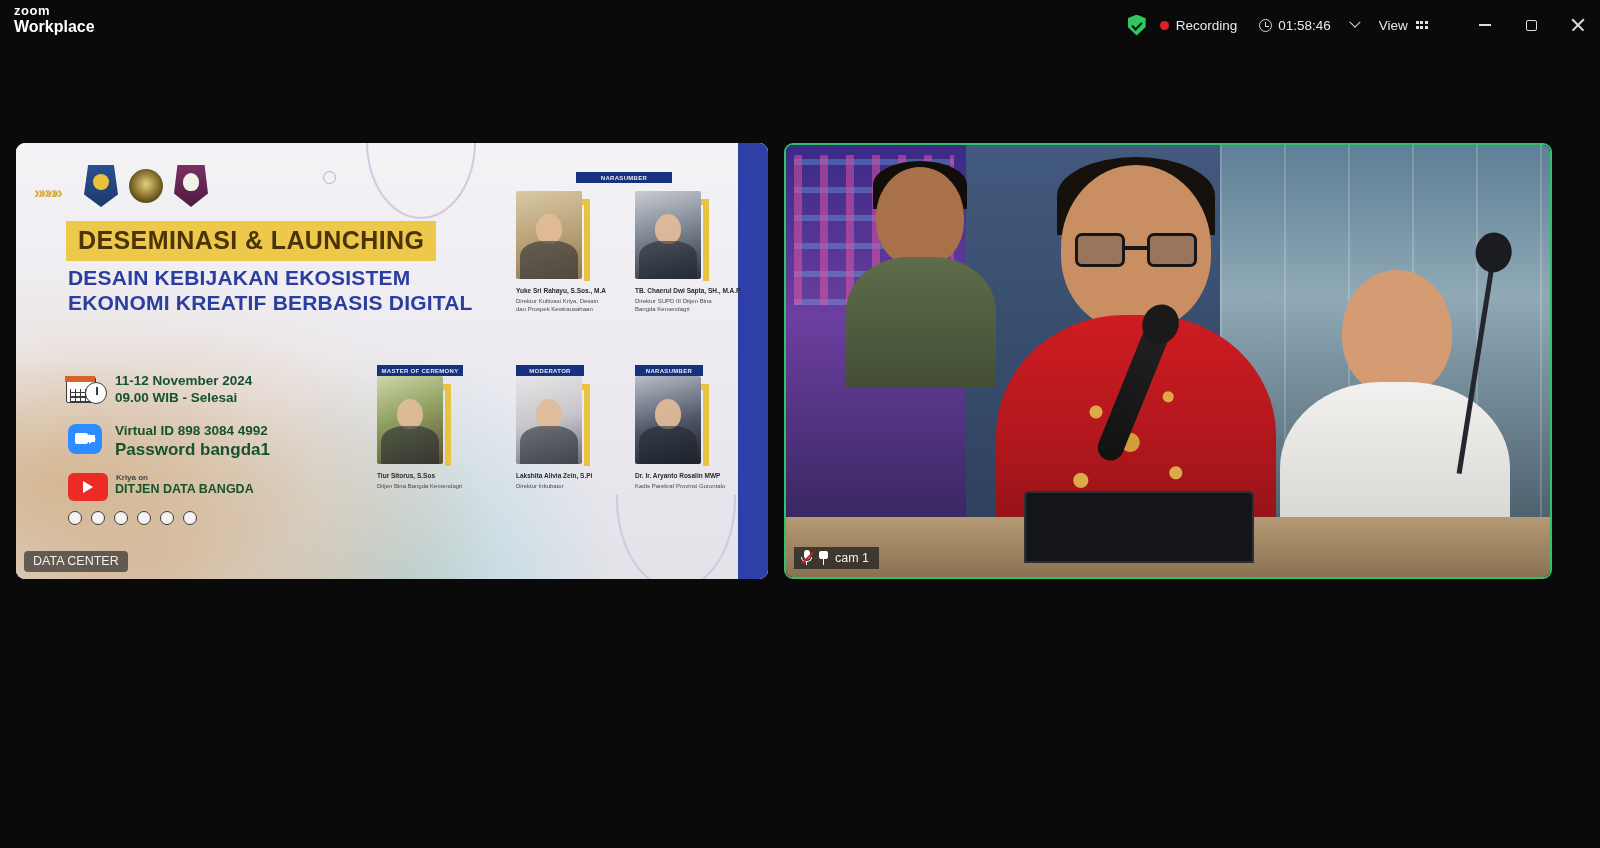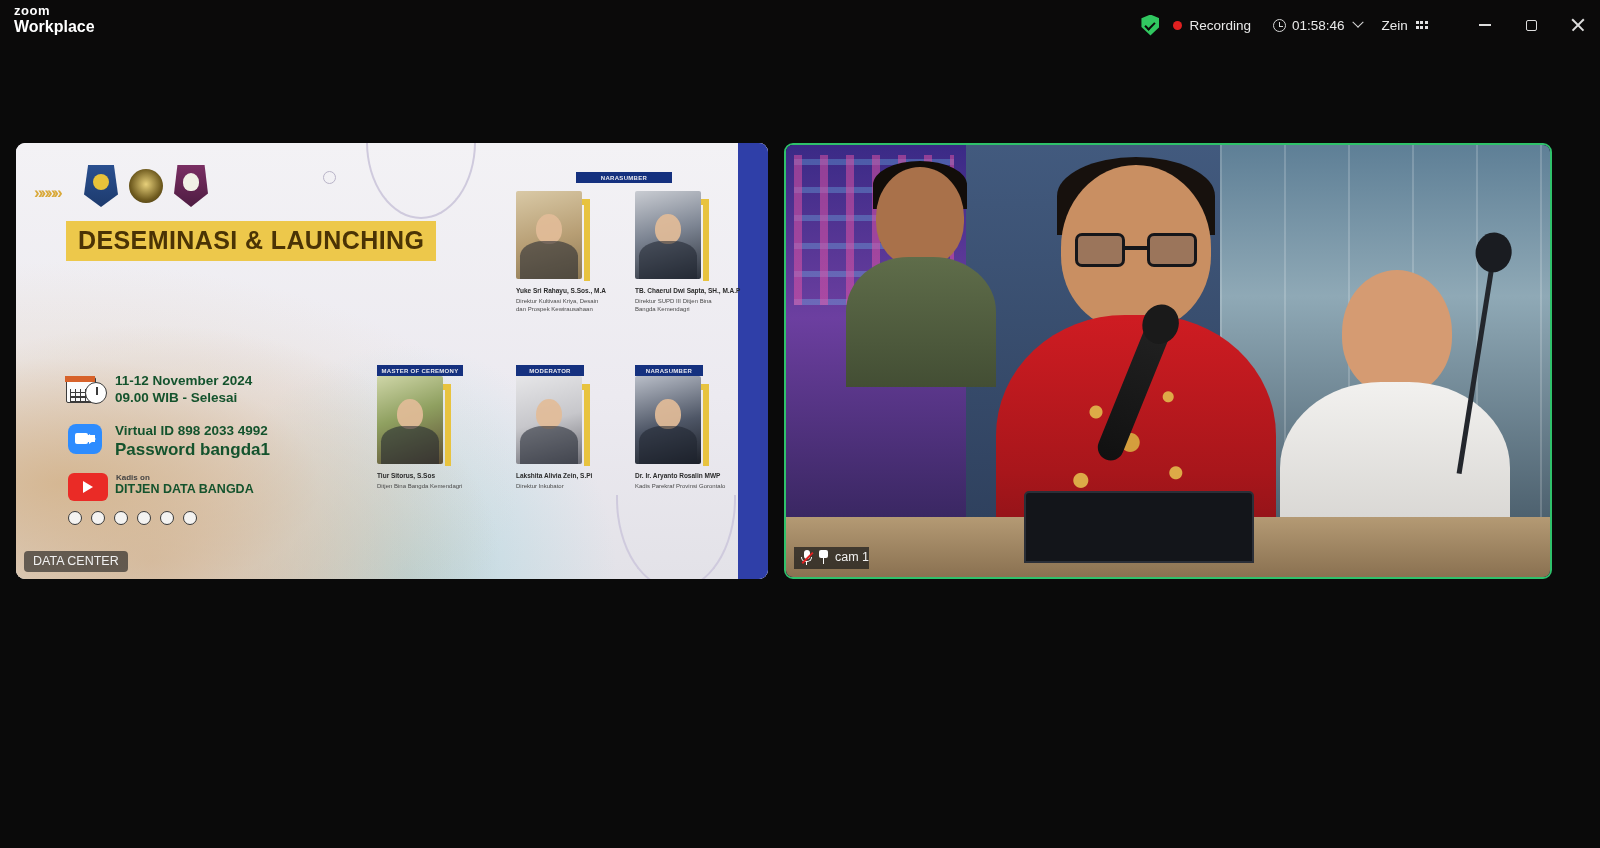--- a/index.html
+++ b/index.html
@@ -42,21 +42,21 @@
   .rec-group { display: flex; align-items: center; margin-right: 22px; }
   .rec-dot { width: 9px; height: 9px; border-radius: 50%; background: #e02020; margin-right: 7px; }
   .rec-label { font-size: 13.5px; color: #e9e9e9; }
   .timer-group { display: flex; align-items: center; margin-right: 20px; }
   .clock-ico {
     width: 13px; height: 13px; border: 1.4px solid #d8d8d8; border-radius: 50%;
     position: relative; margin-right: 6px;
   }
   .clock-ico::before { content:""; position:absolute; left:5px; top:2.5px; width:1.2px; height:4.5px; background:#d8d8d8; }
   .clock-ico::after  { content:""; position:absolute; left:5.5px; top:6px; width:3.5px; height:1.2px; background:#d8d8d8; }
-  .timer-text { font-size: 13.5px; color: #e9e9e9; margin-right: 9px; }
+  .timer-text { font-size: 13.5px; color: #e9e9e9; margin-right: 20px; }
   .chev-down {
     width: 8px; height: 8px; border-right: 1.5px solid #d8d8d8; border-bottom: 1.5px solid #d8d8d8;
     transform: rotate(45deg) translate(-2px,-2px);
   }
   .view-group { display: flex; align-items: center; margin-right: 34px; }
   .view-label { font-size: 13.5px; color: #e9e9e9; margin-right: 8px; }
   .grid-ico { display: grid; grid-template-columns: repeat(3, 3px); grid-template-rows: repeat(2, 3px); gap: 1.6px; }
   .grid-ico i { background: #e0e0e0; display: block; }
   .win-btn {
     width: 46px; height: 50px; display: flex; align-items: center; justify-content: center;
@@ -224,22 +224,22 @@
   .p-right { position:absolute; right:40px; top:125px; width:230px; height:305px; }
   .p-right .head { position:absolute; left:62px; top:0; width:110px; height:125px; border-radius:50% 50% 46% 46%; background:#d59b72; }
   .p-right .hair { position:absolute; left:44px; top:-10px; width:148px; height:140px; border-radius:50% 50% 38% 38%; background:#3a2418; z-index:-1; }
   .p-right .shirt { position:absolute; left:0; top:112px; width:230px; height:195px; border-radius:44% 44% 0 0; background: linear-gradient(180deg,#f2f1ef,#cfcdc9); }
 
   .cam-desk { position:absolute; left:0; bottom:0; width:100%; height:60px; background: linear-gradient(180deg,#b49a74,#8a7151); }
   .cam-laptop { position:absolute; left:238px; bottom:14px; width:230px; height:72px; background:#13151a; border-radius:5px 5px 0 0; border:2px solid #2b2f38; }
   .cam-boom { position:absolute; right:72px; top:120px; width:5px; height:210px; background:#23262c; transform: rotate(9deg); }
   .cam-boom::before { content:""; position:absolute; left:-16px; top:-34px; width:36px; height:40px; border-radius:50%; background:#1a1c21; }
   .cam-label {
-    position: absolute; left: 8px; bottom: 8px; display: flex; align-items: flex-start; gap: 6px;
-    background: rgba(28,28,28,.72); color: #f2f2f2; font-size: 12.5px; padding: 3px 0 4px 7px; border-radius: 0;
+    position: absolute; left: 8px; bottom: 8px; display: flex; align-items: center; gap: 6px;
+    background: rgba(28,28,28,.72); color: #f2f2f2; font-size: 12.5px; padding: 3px 10px 4px 7px; border-radius: 0;
   }
   .mic-mute {
     width: 11px; height: 15px; position: relative; display:inline-block;
   }
   .mic-mute .cap { position:absolute; left:2.5px; top:0; width:6px; height:9px; border-radius:3px; background:#fff; }
   .mic-mute .arc { position:absolute; left:0; top:7px; width:11px; height:5px; border:1.4px solid #fff; border-top:none; border-radius:0 0 6px 6px; }
   .mic-mute .stem { position:absolute; left:5px; top:12px; width:1.4px; height:3px; background:#fff; }
   .mic-mute .slash { position:absolute; left:-1px; top:7px; width:15px; height:1.8px; background:#e02020; transform: rotate(-45deg); }
   .pin-ico { width: 11px; height: 14px; position: relative; display:inline-block; }
   .pin-ico::before { content:""; position:absolute; left:1px; top:0; width:9px; height:8px; border-radius:2px; background:#fff; }
@@ -268,21 +268,21 @@
       <span class="rec-label">Recording</span>
     </div>
 
     <div class="timer-group">
       <span class="clock-ico"></span>
       <span class="timer-text">01:58:46</span>
       <span class="chev-down"></span>
     </div>
 
     <div class="view-group">
-      <span class="view-label">Zein</span>
+      <span class="view-label">View</span>
       <span class="grid-ico">
         <i></i>
           <i></i>
           <i></i>
           <i></i>
           <i></i>
           <i></i>
       </span>
     </div>
 
@@ -309,38 +309,39 @@
       <span class="logo-crest crest-a"></span>
       <span class="logo-crest crest-b"></span>
       <span class="logo-crest crest-c"></span>
     </div>
 
     <span class="doodle-ring"></span>
     <span class="doodle-w"></span>
     <span class="doodle-w2"></span>
 
     <div class="title-hl">DESEMINASI &amp; LAUNCHING</div>
+    <div class="subtitle">DESAIN KEBIJAKAN EKOSISTEM EKONOMI KREATIF BERBASIS DIGITAL</div>
 
     <div class="meta-icon-cal">
       <span class="cal-shape">
           <span class="cal-lines"></span>
         </span>
       <span class="clock-shape"></span>
     </div>
     <div class="meta-line txt-date">11-12 November 2024</div>
     <div class="meta-line txt-time">09.00 WIB - Selesai</div>
 
     <div class="zoom-ico">
         <span class="cam-tri"></span>
       </div>
-    <div class="meta-line txt-vid1">Virtual ID  898 2033 4992</div>
+    <div class="meta-line txt-vid1">Virtual ID  898 3084 4992</div>
     <div class="meta-line txt-vid2">Password  bangda1</div>
 
     <div class="yt-ico"></div>
-    <div class="meta-line txt-yt-s">Kadis on</div>
+    <div class="meta-line txt-yt-s">Kriya on</div>
     <div class="meta-line txt-yt">DITJEN DATA BANGDA</div>
 
     <div class="social-row">
         <i></i>
         <i></i>
         <i></i>
         <i></i>
         <i></i>
         <i></i>
       </div>

